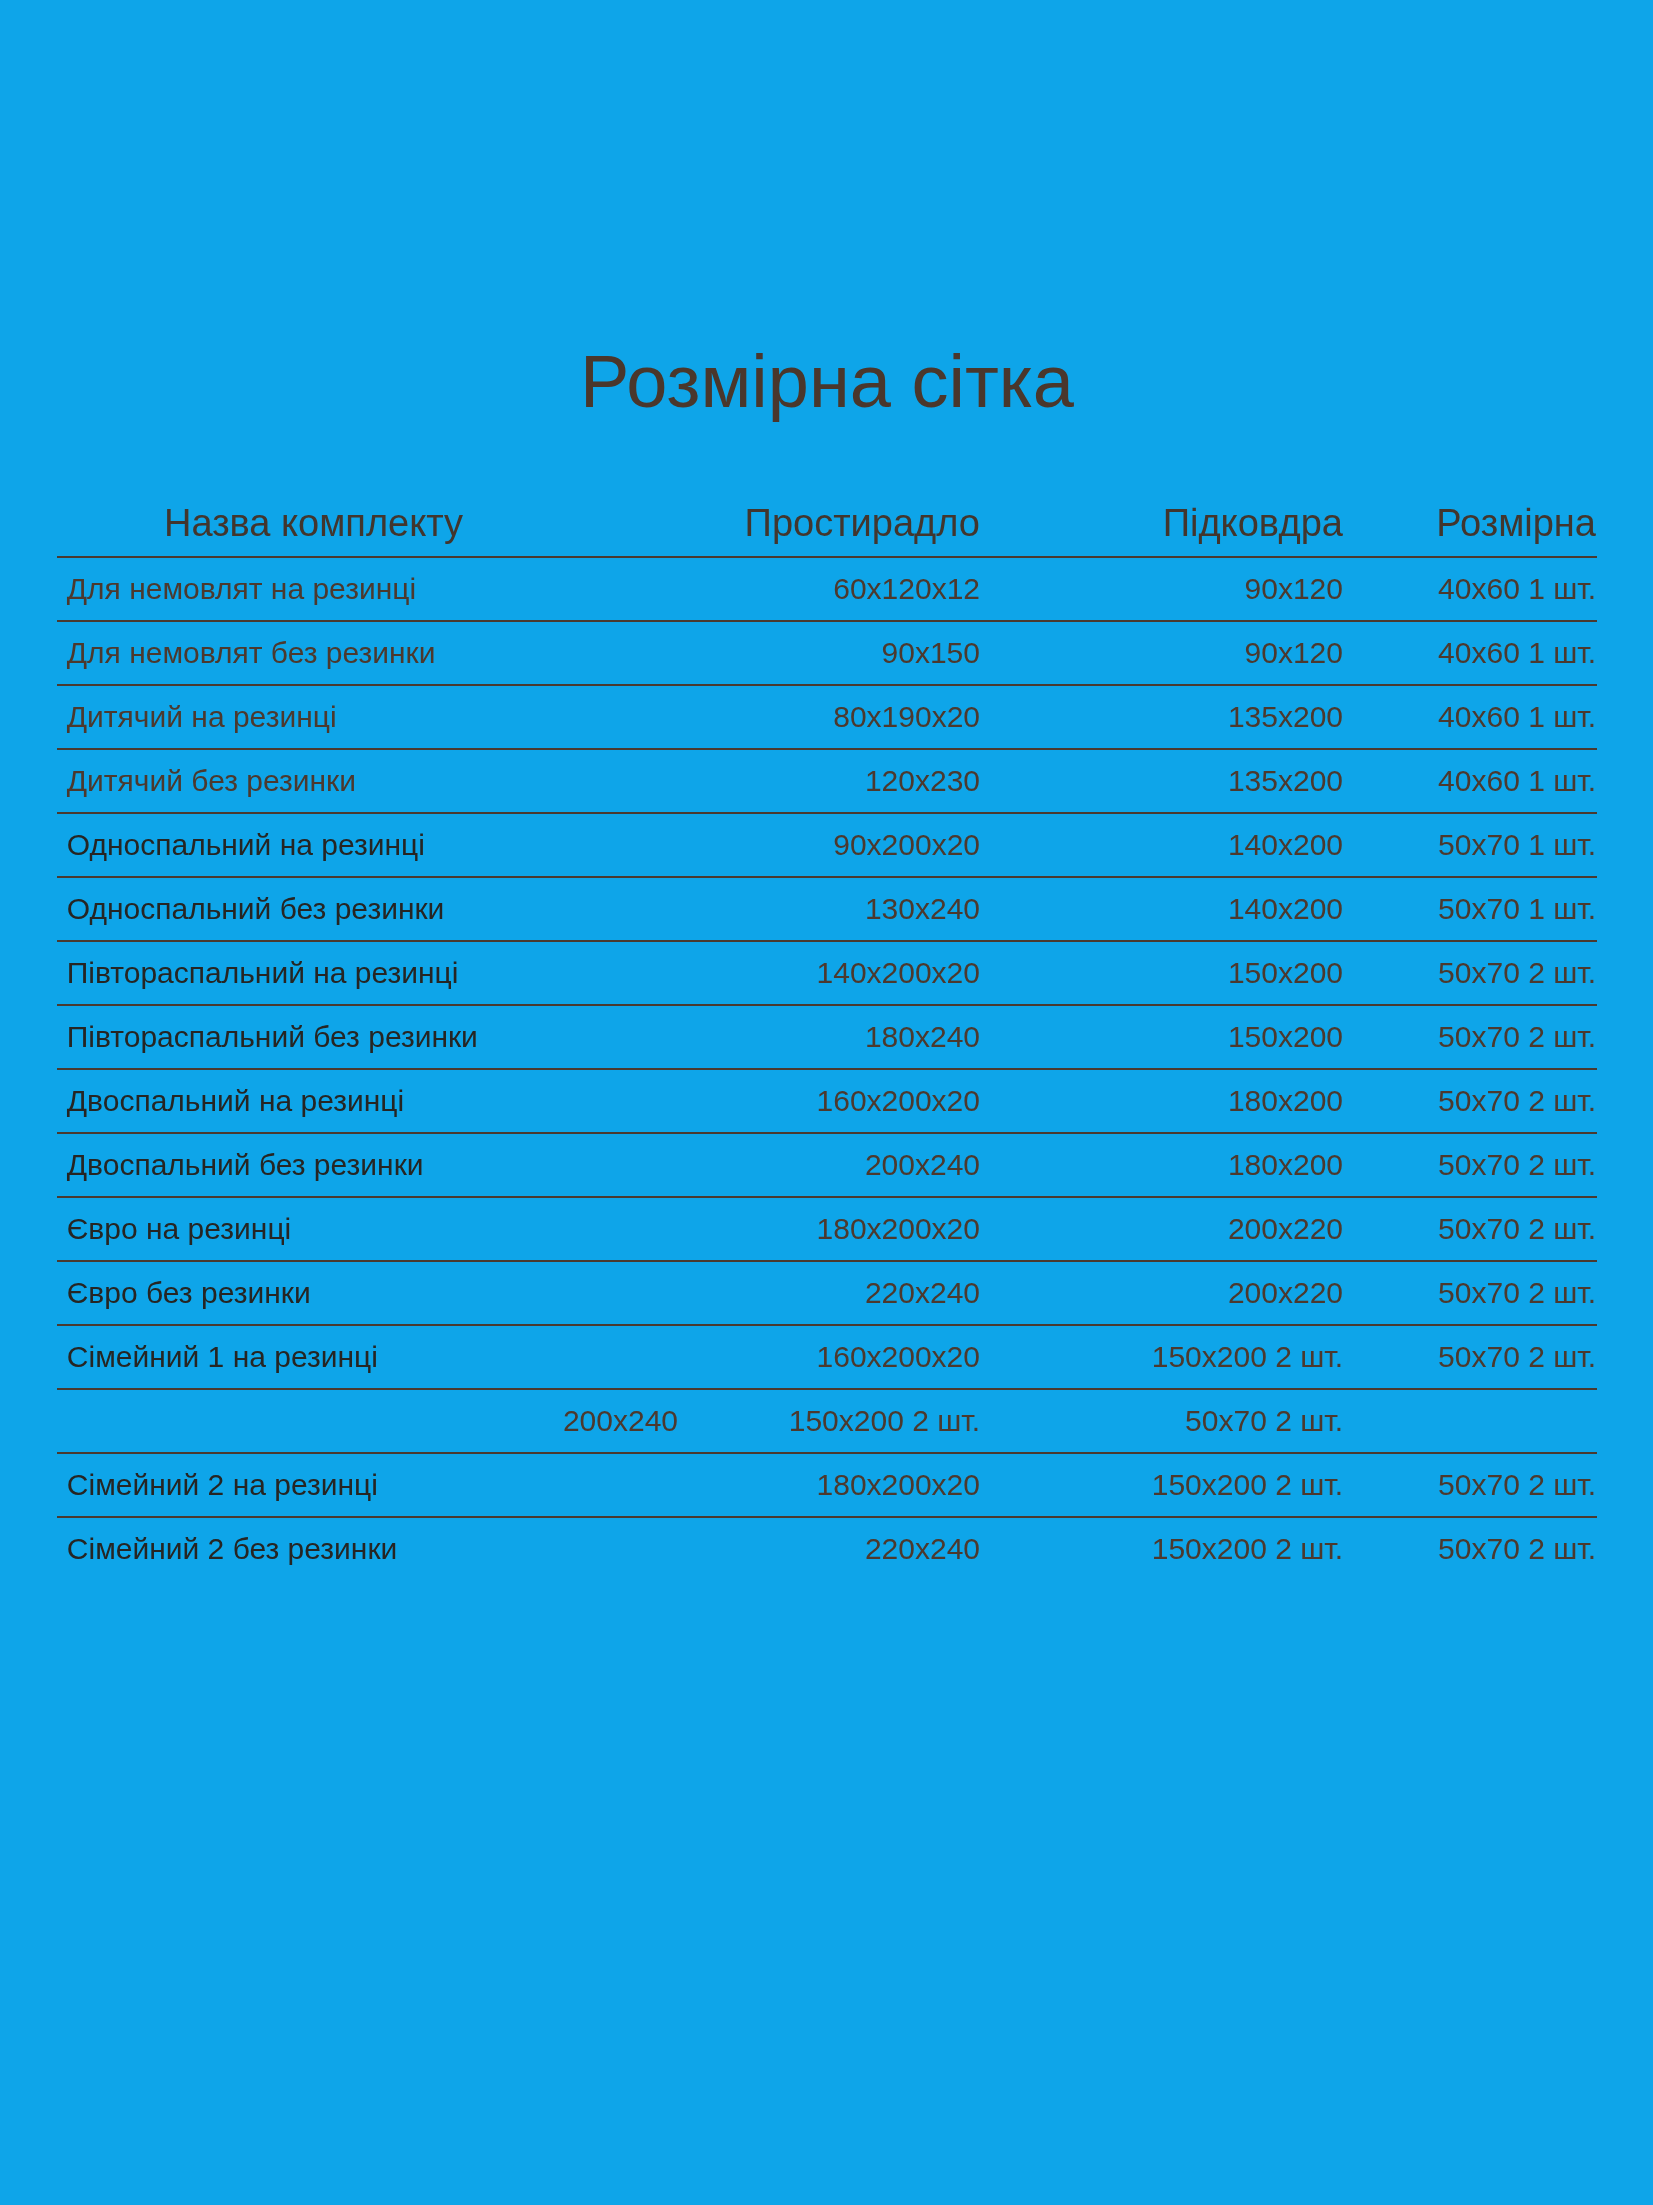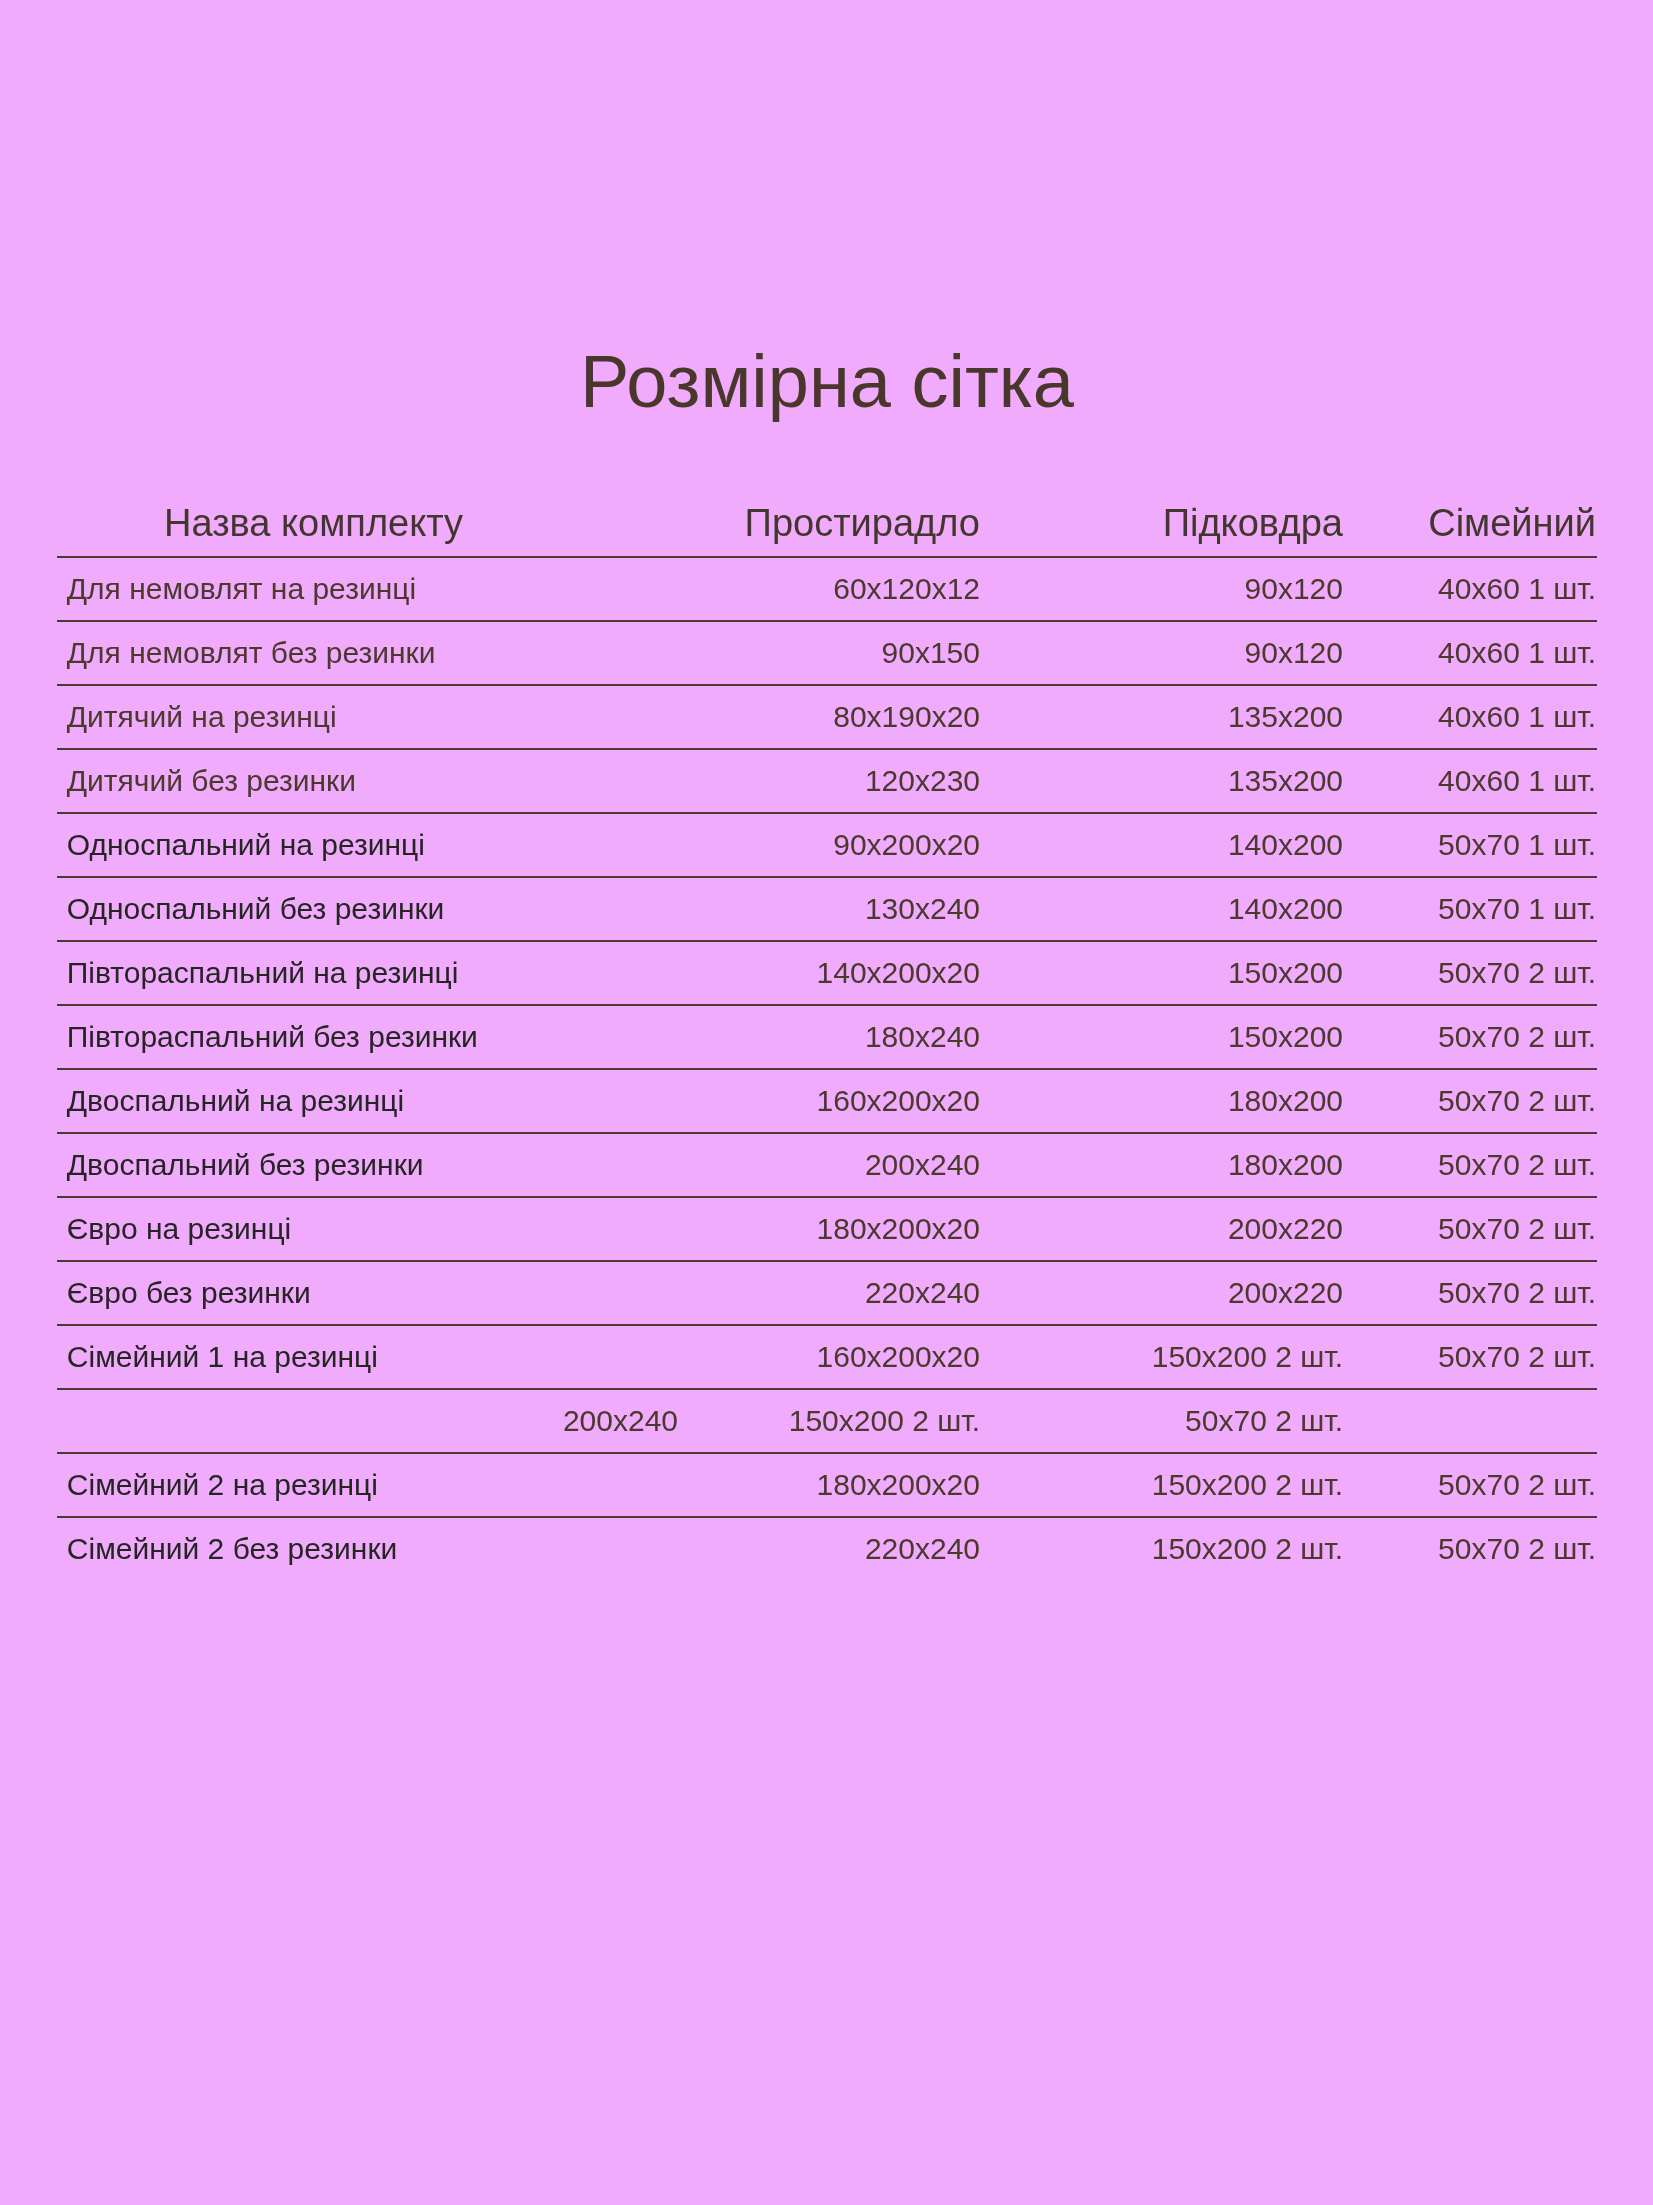--- a/index.html
+++ b/index.html
@@ -4,21 +4,21 @@
 <style>
   html, body {
     margin: 0;
     padding: 0;
     background: #ffffff;
   }
   .canvas {
     position: relative;
     width: 1654px;
     height: 2205px;
-    background: #f0abfc;
+    background: #0ea5e9;
     font-family: "Liberation Sans", sans-serif;
     overflow: hidden;
   }
   .page-title {
     position: absolute;
     top: 333px;
     left: 0;
     width: 1654px;
     margin: 0;
     text-align: center;
@@ -70,21 +70,21 @@
 <body>
 
 <div class="canvas">
   <h1 class="page-title">Розмірна сітка</h1>
 
   <div class="size-table">
     <div class="hrow">
       <span class="hcell first">Назва комплекту</span>
       <span class="hcell">Простирадло</span>
       <span class="hcell">Підковдра</span>
-      <span class="hcell">Сімейний</span>
+      <span class="hcell">Розмірна</span>
     </div>
     <div id="table-body">
         <div class="trow">
           <span class="cell-name tone-brown">Для немовлят на резинці</span>
           <span class="cell-val">60x120x12</span>
           <span class="cell-val">90x120</span>
           <span class="cell-val">40x60 1 шт.</span>
         </div>
         <div class="trow">
           <span class="cell-name tone-brown">Для немовлят без резинки</span>

